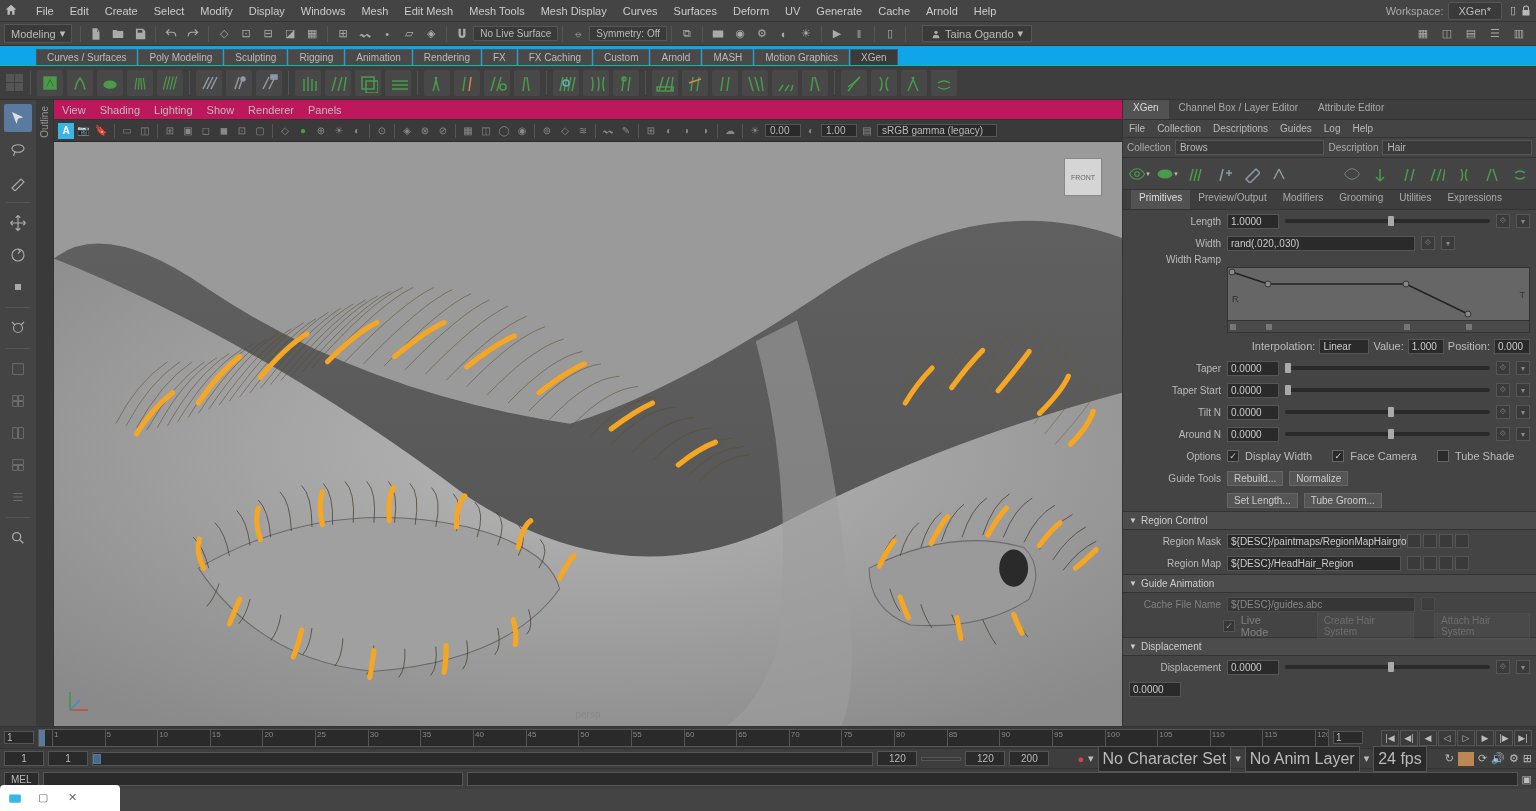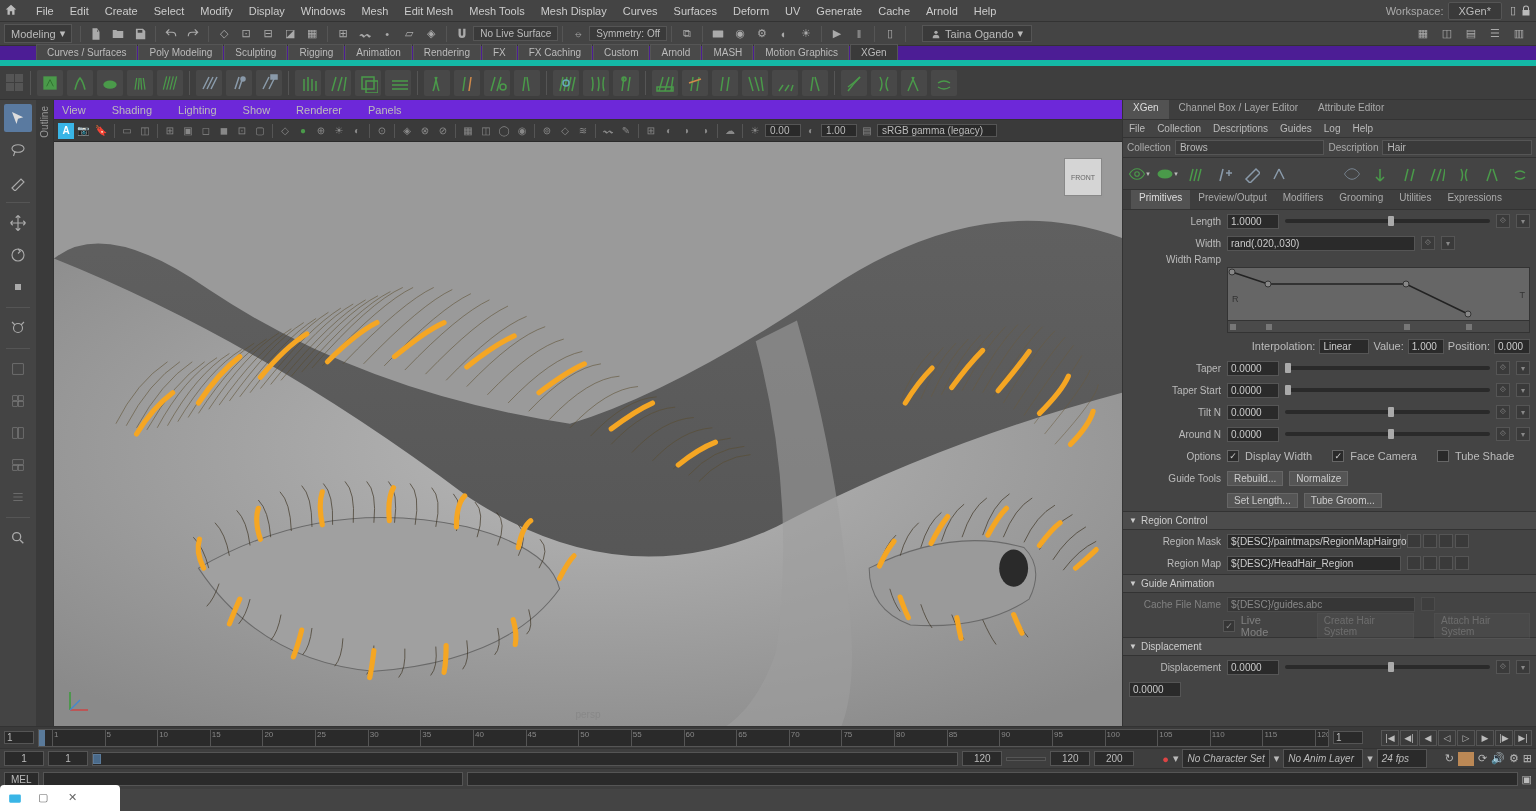--- a/index.html
+++ b/index.html
@@ -10,37 +10,37 @@
 .menubar .spacer { flex: 1; }
 .menubar .workspace-lbl { color: #aaa; margin-right: 4px; }
 .menubar .workspace-sel { background: #3a3a3a; padding: 2px 10px; border: 1px solid #555; border-radius: 2px; margin-right: 8px; }
 .shelfrow { height: 24px; background: #444; display: flex; align-items: center; border-bottom: 1px solid #333; }
 .shelfrow .modsel { background: #3a3a3a; border: 1px solid #555; padding: 2px 6px; margin: 0 4px; display: flex; align-items: center; gap: 4px; }
 .shelfrow .vsep { width: 1px; height: 16px; background: #555; margin: 0 4px; }
 .shelfrow .iconbtn { width: 20px; height: 20px; display: flex; align-items: center; justify-content: center; color: #aaa; margin: 0 1px; cursor: pointer; }
 .shelfrow .dd { background: #3a3a3a; border: 1px solid #555; padding: 1px 6px; font-size: 10px; }
 .shelfrow .userbox { background: #3a3a3a; border: 1px solid #555; padding: 1px 8px; display: flex; align-items: center; gap: 4px; margin-left: 12px; }
 .shelfrow .small-icons-right { margin-left: auto; display: flex; gap: 2px; padding-right: 6px; }
-.shelftabs { height: 20px; background: #4c1d95; display: flex; align-items: flex-end; border-bottom: 6px solid #14b8a6; }
+.shelftabs { height: 20px; background: #0ea5e9; display: flex; align-items: flex-end; border-bottom: 1px solid #14b8a6; }
 .shelftabs .tab { padding: 2px 10px; font-size: 10px; color: #bbb; border: 1px solid #555; border-bottom: none; background: #494949; margin-right: 1px; cursor: pointer; }
 .shelftabs .tab.active { background: #3a3a3a; }
 .shelfbuttons { height: 34px; background: #3e3e3e; display: flex; align-items: center; padding: 0 6px; gap: 4px; border-bottom: 1px solid #333; }
 .shelfbuttons .shelfgrid { width: 18px; display: flex; flex-direction: column; gap: 1px; }
 .shelfbuttons .shelfgrid .sq { width: 8px; height: 8px; background: #555; }
 .shelfbuttons .bigbtn { width: 26px; height: 26px; background: #484848; display: flex; align-items: center; justify-content: center; border-radius: 2px; }
 .shelfbuttons .sepv { width: 1px; height: 24px; background: #555; margin: 0 2px; }
 .maincontent { display: flex; height: 626px; }
 .lefttoolbar { width: 36px; background: #444; display: flex; flex-direction: column; align-items: center; padding-top: 4px; gap: 4px; }
 .lefttoolbar .tool { width: 28px; height: 28px; display: flex; align-items: center; justify-content: center; color: #aaa; cursor: pointer; border-radius: 2px; }
 .lefttoolbar .tool.active { background: #5a7aa0; }
 .lefttoolbar .hsep { width: 24px; height: 1px; background: #555; margin: 2px 0; }
 .outliner-tab { width: 18px; background: #3a3a3a; display: flex; align-items: flex-start; justify-content: center; border-right: 1px solid #333; }
 .outliner-tab .vtxt { writing-mode: vertical-rl; transform: rotate(180deg); font-size: 10px; color: #999; padding: 6px 0; }
 .viewport-area { flex: 1; display: flex; flex-direction: column; background: #333; }
-.viewmenu { height: 20px; background: #6d28d9; display: flex; align-items: center; padding: 0 8px; gap: 26px; border-bottom: 1px solid #333; }
+.viewmenu { height: 20px; background: #be185d; display: flex; align-items: center; padding: 0 8px; gap: 14px; border-bottom: 1px solid #333; }
 .viewmenu span { color: #bbb; font-size: 11px; cursor: pointer; }
 .viewicons { height: 22px; background: #3a3a3a; display: flex; align-items: center; padding: 0 4px; gap: 2px; border-bottom: 1px solid #2a2a2a; overflow: hidden; }
 .viewicons .vi { width: 16px; height: 16px; display: flex; align-items: center; justify-content: center; color: #888; font-size: 10px; }
 .viewicons .vsep2 { width: 1px; height: 14px; background: #555; margin: 0 2px; }
 .viewicons .numbox { background: #2a2a2a; border: 1px solid #555; padding: 0 4px; font-size: 10px; width: 36px; }
 .viewicons .gammasel { background: #2a2a2a; border: 1px solid #555; padding: 0 4px; font-size: 10px; min-width: 120px; }
 .viewport { flex: 1; background: linear-gradient(180deg, #626262 0%, #525252 100%); position: relative; overflow: hidden; }
 .viewport .frontcube { position: absolute; top: 16px; right: 20px; width: 38px; height: 38px; background: #d5d5d5; border: 1px solid #888; display: flex; align-items: center; justify-content: center; font-size: 7px; color: #666; box-shadow: 2px 2px 0 #999; }
 .viewport .axis { position: absolute; bottom: 10px; left: 10px; width: 30px; height: 30px; }
 .viewport .persp-lbl { position: absolute; bottom: 6px; left: 50%; transform: translateX(-50%); font-size: 10px; color: #888; }
@@ -80,21 +80,21 @@
 .timeslider { height: 22px; background: #3a3a3a; display: flex; align-items: center; padding: 0 4px; gap: 4px; border-bottom: 1px solid #333; }
 .timeslider .ts-track { flex: 1; height: 18px; background: #2a2a2a; border: 1px solid #555; position: relative; overflow: hidden; }
 .timeslider .ts-track .tick { position: absolute; top: 0; height: 100%; border-left: 1px solid #555; font-size: 8px; color: #888; padding-left: 1px; }
 .timeslider .playctrls { display: flex; gap: 1px; }
 .timeslider .playctrls .pc { width: 18px; height: 16px; background: #3a3a3a; border: 1px solid #555; display: flex; align-items: center; justify-content: center; font-size: 9px; }
 .timeslider .framebox { width: 30px; background: #2a2a2a; border: 1px solid #555; padding: 0 2px; font-size: 10px; }
 .rangeslider { height: 20px; background: #3e3e3e; display: flex; align-items: center; padding: 0 4px; gap: 4px; border-bottom: 1px solid #333; }
 .rangeslider .rbox { width: 40px; background: #2a2a2a; border: 1px solid #555; padding: 1px 2px; font-size: 10px; text-align: center; }
 .rangeslider .rtrack { flex: 1; height: 14px; background: #2a2a2a; border: 1px solid #555; position: relative; }
 .rangeslider .rtrack .rb { position: absolute; top: 1px; bottom: 1px; background: #4a6a8a; border: 1px solid #5a7a9a; }
-.rangeslider .rdd { background: #2a2a2a; border: 1px solid #555; padding: 3px 4px; font-size: 10px; min-width: 80px; font-style: italic; }
+.rangeslider .rdd { background: #2a2a2a; border: 1px solid #555; padding: 3px 4px; font-size: 16px; min-width: 80px; }
 .cmdline { height: 20px; background: #3e3e3e; display: flex; align-items: center; padding: 0 4px; gap: 4px; }
 .cmdline .mel { background: #2a2a2a; border: 1px solid #555; padding: 1px 6px; font-size: 10px; }
 .cmdline .cmdin { flex: 0 0 420px; background: #2a2a2a; border: 1px solid #555; height: 14px; }
 .cmdline .cmdout { flex: 1; background: #2a2a2a; border: 1px solid #555; height: 14px; }
 .taskbar { position: absolute; bottom: 0; left: 0; width: 120px; height: 26px; background: #fff; border-radius: 4px 4px 0 0; display: flex; align-items: center; padding: 0 8px; gap: 16px; }
 .taskbar .tb-icon { width: 14px; height: 14px; color: #666; }
 svg { display: block; }
 </style>
 </head>
 <body>

